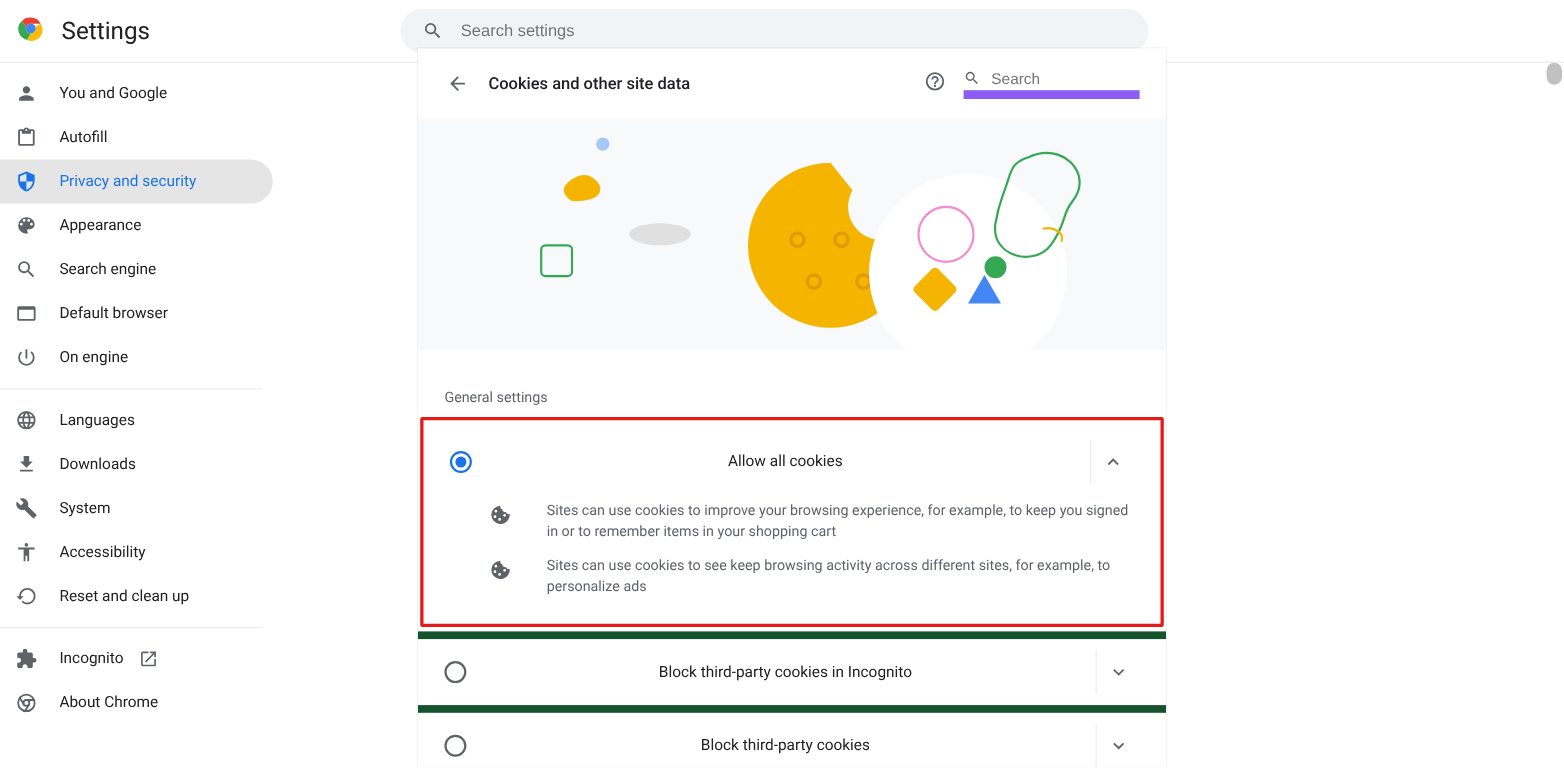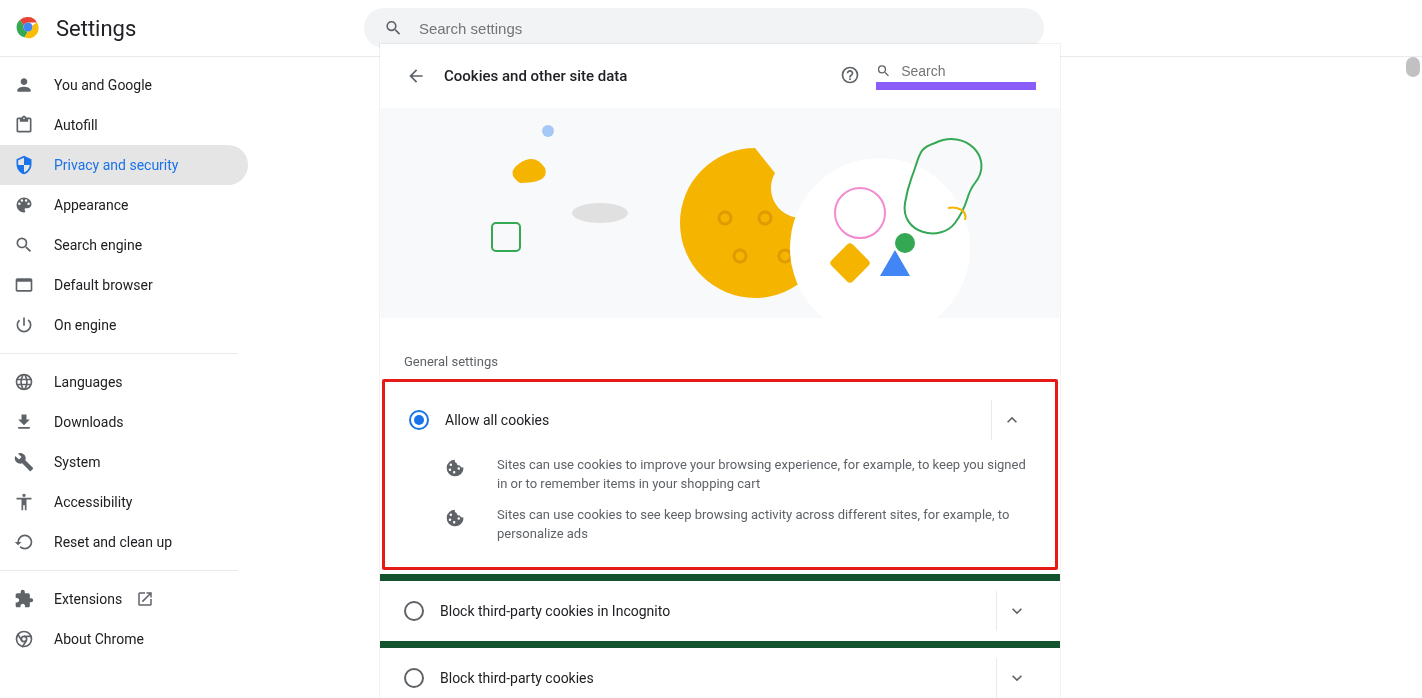--- a/index.html
+++ b/index.html
@@ -36,21 +36,21 @@
 .inline-search input{ border:none; outline:none; font-size:14px; width:100%; }
 
 .illus{ height:210px; background:#f8f9fa; position:relative; display:flex; align-items:center; justify-content:center;}
 .illus svg{ width:100%; height:100%;}
 
 .content{ padding:16px 0 0 0; }
 .section-title{ font-size:13px; color:#5f6368; padding:8px 24px 10px 24px;margin-top:12px;}
 
 .card-highlight{ border:3px solid #e41b17; border-radius:2px; margin:0 2px 4px 2px; padding:8px 0 18px 0;}
 
-.option-row{ display:flex; align-items:center; padding:10px 24px; position:relative;}
+.option-row{ display:flex; align-items:center; padding:10px 24px; position:relative;text-align:center;}
 .option-row.bordered-top{ border-top:7px solid #14532d;}
 .option-row .radio{ width:20px; height:20px; margin-right:16px; display:flex; align-items:center; justify-content:center;}
 .option-row .radio.outer{ border:2px solid #5f6368; border-radius:50%;}
 .option-row.selected .radio.outer{ border-color:#1a73e8;}
 .option-row .radio .inner{ width:10px; height:10px; border-radius:50%; background:#1a73e8;}
 .option-row .label{ flex:1; font-size:14px; color:#202124;}
 .option-row .expand{ width:40px; height:40px; display:flex; align-items:center; justify-content:center; border-left:1px solid #e8eaed; margin-left:8px;}
 .option-row .expand svg{ width:20px; height:20px; fill:#5f6368;}
 
 .option-detail{ display:flex; padding:6px 24px 6px 60px; gap:32px; align-items:flex-start;}
@@ -184,21 +184,21 @@
       </span>
     <span>Reset and clean up</span>
   </div>
   <div class="nav-sep"></div>
   <div class="nav-item">
     <span class="nav-icon">
         <svg viewBox="0 0 24 24">
           <path d="M20.5 11H19V7c0-1.1-.9-2-2-2h-4V3.5a2.5 2.5 0 00-5 0V5H4c-1.1 0-2 .9-2 2v3.8h1.5c1.49 0 2.7 1.21 2.7 2.7S5 16.2 3.5 16.2H2V20c0 1.1.9 2 2 2h3.8v-1.5c0-1.49 1.21-2.7 2.7-2.7s2.7 1.21 2.7 2.7V22H17c1.1 0 2-.9 2-2v-4h1.5a2.5 2.5 0 000-5z"></path>
         </svg>
       </span>
-    <span>Extensions</span>
+    <span>Incognito</span>
     <svg class="ext-icon" viewBox="0 0 24 24">
         <path d="M19 19H5V5h7V3H5a2 2 0 00-2 2v14a2 2 0 002 2h14c1.1 0 2-.9 2-2v-7h-2v7zM14 3v2h3.59l-9.83 9.83 1.41 1.41L19 6.41V10h2V3h-7z"></path>
       </svg>
   </div>
   <div class="nav-item">
     <span class="nav-icon">
         <svg viewBox="0 0 24 24">
           <circle cx="12" cy="12" r="9" fill="none" stroke="#5f6368" stroke-width="2"></circle>
           <circle cx="12" cy="12" r="3.2" fill="none" stroke="#5f6368" stroke-width="2"></circle>
           <line x1="12" y1="8.8" x2="21" y2="8.8" stroke="#5f6368" stroke-width="2"></line>

